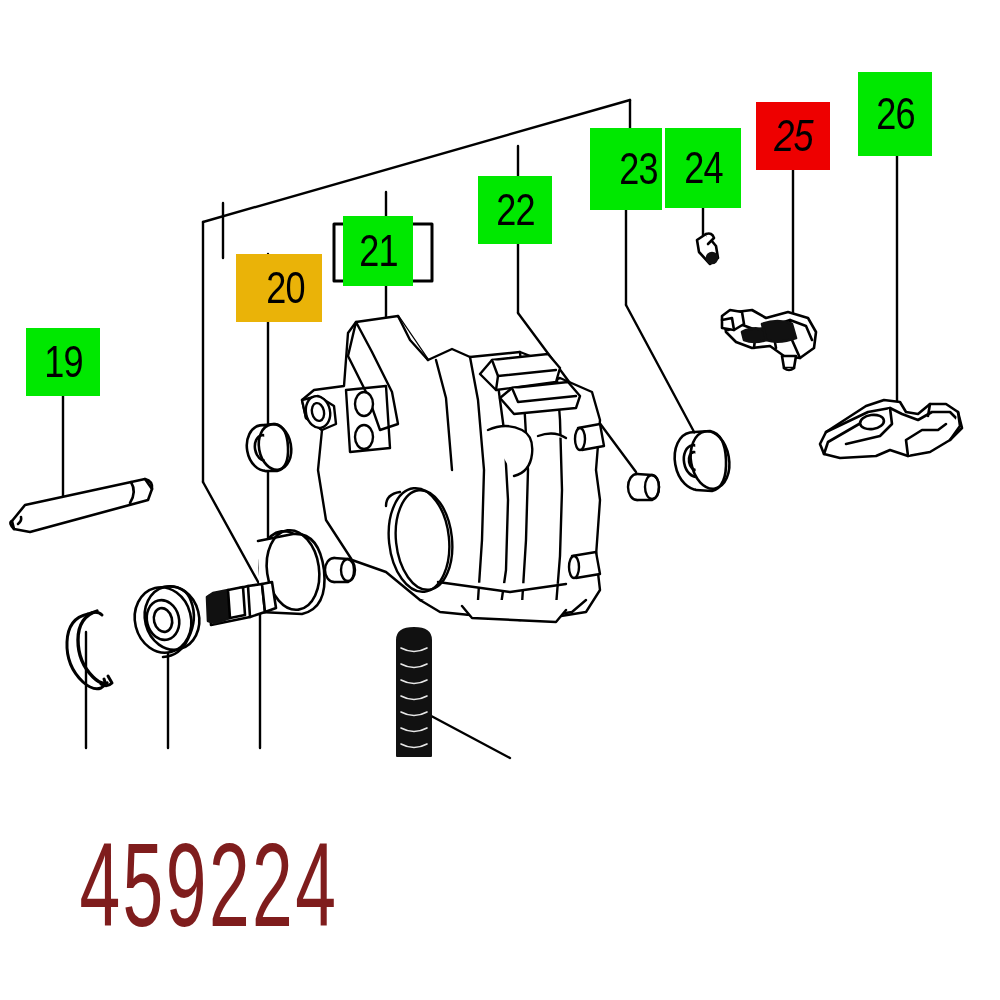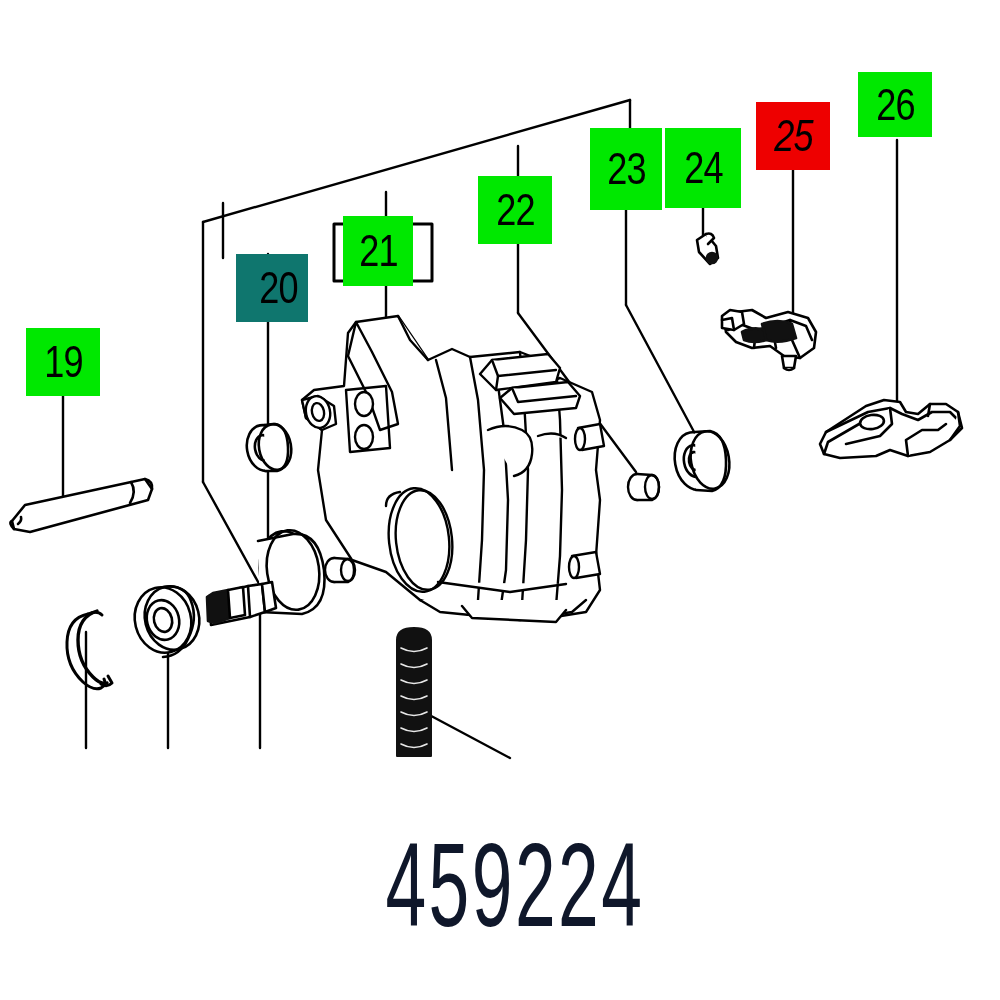--- a/index.html
+++ b/index.html
@@ -5,23 +5,23 @@
 <style>
   html,body{margin:0;padding:0;background:#ffffff;}
   body{width:1000px;height:1000px;overflow:hidden;
        font-family:"Liberation Sans","DejaVu Sans",sans-serif;}
   #page{position:relative;width:1000px;height:1000px;background:#fff;}
   #art{position:absolute;left:0;top:0;width:1000px;height:1000px;}
   .callout{position:absolute;display:flex;align-items:center;justify-content:center;
            box-sizing:border-box;color:#000;font-weight:400;line-height:1;
            font-family:"Liberation Sans","DejaVu Sans",sans-serif;}
   .callout span{display:block;transform:scaleX(.82);letter-spacing:-1px;}
-  #caption{position:absolute;left:0;right:0;top:826px;text-align:center;
-           color:#0f172a;font-size:118px;line-height:1;font-weight:400;
-           font-family:"Liberation Sans","DejaVu Sans",sans-serif;margin-left:29px;}
+  #caption{position:absolute;left:0;right:0;top:826px;text-align:left;
+           color:#7f1d1d;font-size:118px;line-height:1;font-weight:400;
+           font-family:"Liberation Sans","DejaVu Sans",sans-serif;}
   #caption span{display:inline-block;transform:scaleX(.62);letter-spacing:4px;}
 </style>
 </head>
 <body>
 
 <div id="page">
 
   <svg id="art" viewBox="0 0 1000 1000" xmlns="http://www.w3.org/2000/svg">
     <g fill="none" stroke="#000" stroke-width="2.2" stroke-linecap="round" stroke-linejoin="round">
 
@@ -226,39 +226,39 @@
           <path d="M401 744 q13 7 26 0"></path>
         </g>
       </g>
 
     </g>
   </svg>
 
   <div class="callout" style="left:26px;top:328px;width:74px;height:68px;background:#00e800;font-size:44px;text-align:right;">
     <span>19</span>
   </div>
-  <div class="callout" style="left:236px;top:254px;width:72px;height:68px;background:#0f766e;font-size:44px;padding-left:12px;">
+  <div class="callout" style="left:236px;top:254px;width:86px;height:68px;background:#eab308;font-size:44px;padding-left:12px;">
     <span>20</span>
   </div>
   <div class="callout" style="left:343px;top:216px;width:70px;height:70px;background:#00e800;font-size:44px;">
     <span>21</span>
   </div>
   <div class="callout" style="left:478px;top:176px;width:74px;height:68px;background:#00e800;font-size:44px;">
     <span>22</span>
   </div>
-  <div class="callout" style="left:590px;top:128px;width:72px;height:82px;background:#00e800;font-size:44px;">
+  <div class="callout" style="left:590px;top:128px;width:72px;height:82px;background:#00e800;font-size:44px;justify-content:flex-end;">
     <span>23</span>
   </div>
   <div class="callout" style="left:665px;top:128px;width:76px;height:80px;background:#00e800;font-size:44px;">
     <span>24</span>
   </div>
   <div class="callout" style="left:756px;top:102px;width:74px;height:68px;background:#ee0000;font-size:44px;font-style:italic;">
     <span>25</span>
   </div>
-  <div class="callout" style="left:858px;top:72px;width:74px;height:65px;background:#00e800;font-size:44px;">
+  <div class="callout" style="left:858px;top:72px;width:74px;height:84px;background:#00e800;font-size:44px;">
     <span>26</span>
   </div>
 
   <div id="caption">
     <span>459224</span>
   </div>
 
 </div>
 
 </body></html>

